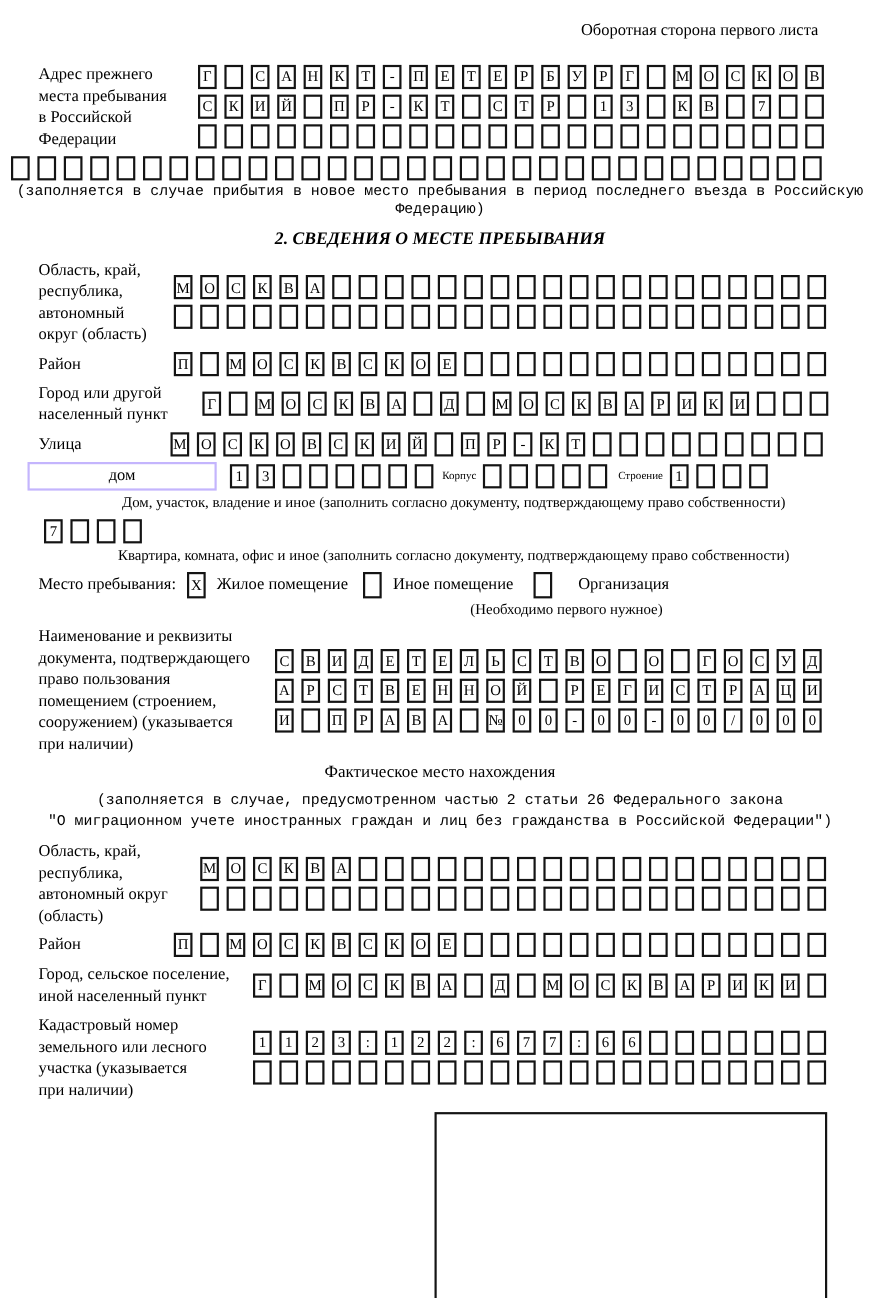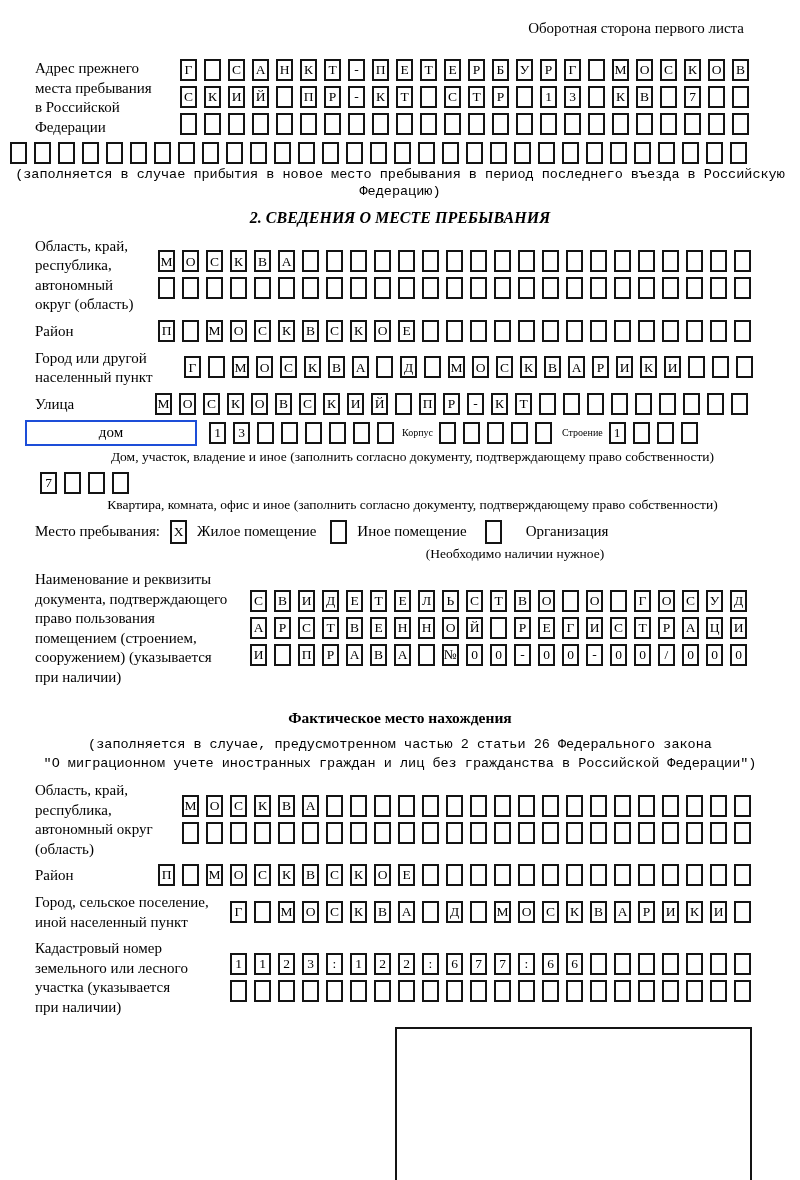--- a/index.html
+++ b/index.html
@@ -20,24 +20,24 @@
   .cell{
     flex:none; box-sizing:border-box; width:17px; height:22px;
     border:2px solid #141414; background:#fff;
     display:flex; align-items:center; justify-content:center;
     font-size:13.5px; line-height:1;
   }
   .note{ font-size:13.5px; line-height:1.25; margin:1px 0 6px 0;text-align:center; }
   .note-center{ text-align:center;font-family:Liberation Mono, monospace; }
   .note-indent{ padding-left:25px; }
   .section-title{ text-align:center; font-weight:bold; font-size:16px; margin:8px 0 8px 0;font-style:italic; }
-  .sub-title{ text-align:center; font-weight:bold; font-size:15.5px; margin:22px 0 10px 0; }
+  .sub-title{ text-align:center; font-weight:normal; font-size:15.5px; margin:6px 0 10px 0; }
 
   .widebox{
-    flex:none; box-sizing:border-box; border:2px solid #1d4ed8; height:26px;
+    flex:none; box-sizing:border-box; border:2px solid #c4b5fd; height:26px;
     display:flex; align-items:center; justify-content:center; font-size:15px;
   }
   .house-row{ display:flex; align-items:center; margin:3px 0 3px 15px; }
   .inline-label{ font-size:10px; white-space:nowrap; }
   .stay-row{ display:flex; align-items:center; margin:4px 0 2px 0; font-size:15px; }
   .stay-row .cell{ height:24px; }
 
   .mark-box{ box-sizing:border-box; border:2px solid #141414; width:357px; height:175px;
              margin:10px 0 4px 385px; background:#fff; }
 </style>
@@ -366,21 +366,21 @@
 
 <div class="stay-row">
   <span style="padding-left:25px">Место пребывания:</span>
   <span class="cell" style="margin-left:10px">X</span>
   <span style="margin-left:10px">Жилое помещение</span>
   <span class="cell" style="margin-left:14px"></span>
   <span style="margin-left:10px">Иное помещение</span>
   <span class="cell" style="margin-left:18px"></span>
   <span style="margin-left:24px">Организация</span>
 </div>
-<div class="note" style="margin-left:230px">(Необходимо наличии нужное)</div>
+<div class="note" style="margin-left:230px">(Необходимо первого нужное)</div>
 
 <div class="field">
   <div class="label" style="width:240px">Наименование и реквизиты<br>документа, подтверждающего<br>право пользования<br>помещением (строением,<br>сооружением) (указывается<br>при наличии)</div>
   <div class="rows">
     <div class="cellrow">
         <span class="cell">С</span>
         <span class="cell">В</span>
         <span class="cell">И</span>
         <span class="cell">Д</span>
         <span class="cell">Е</span>

